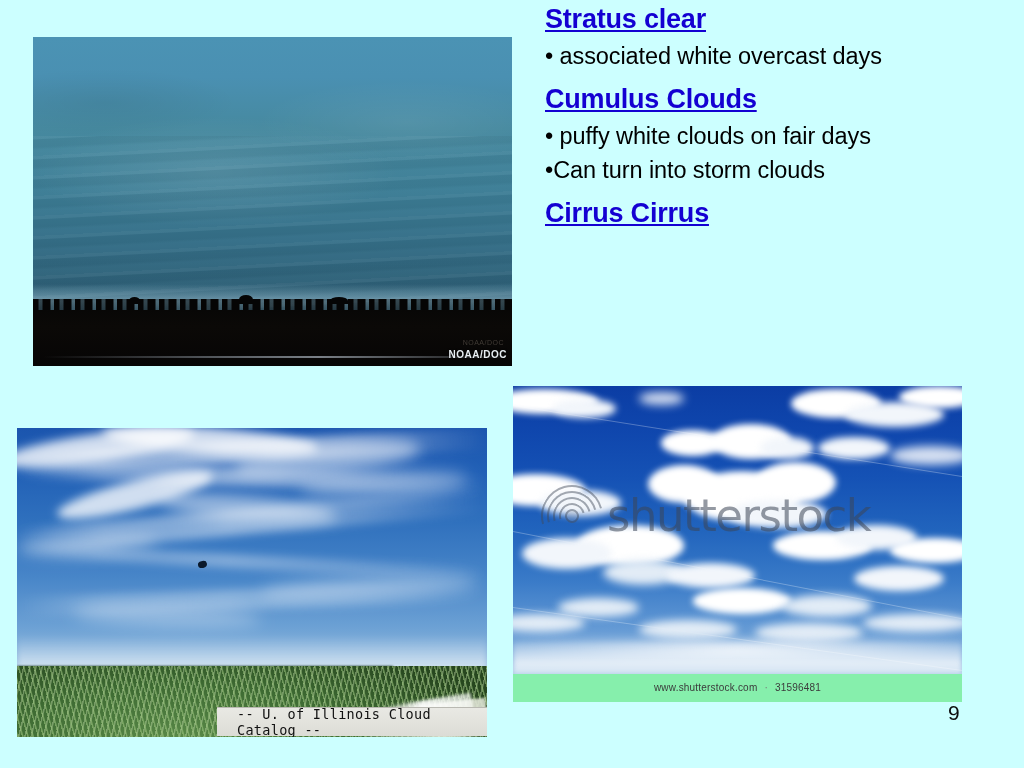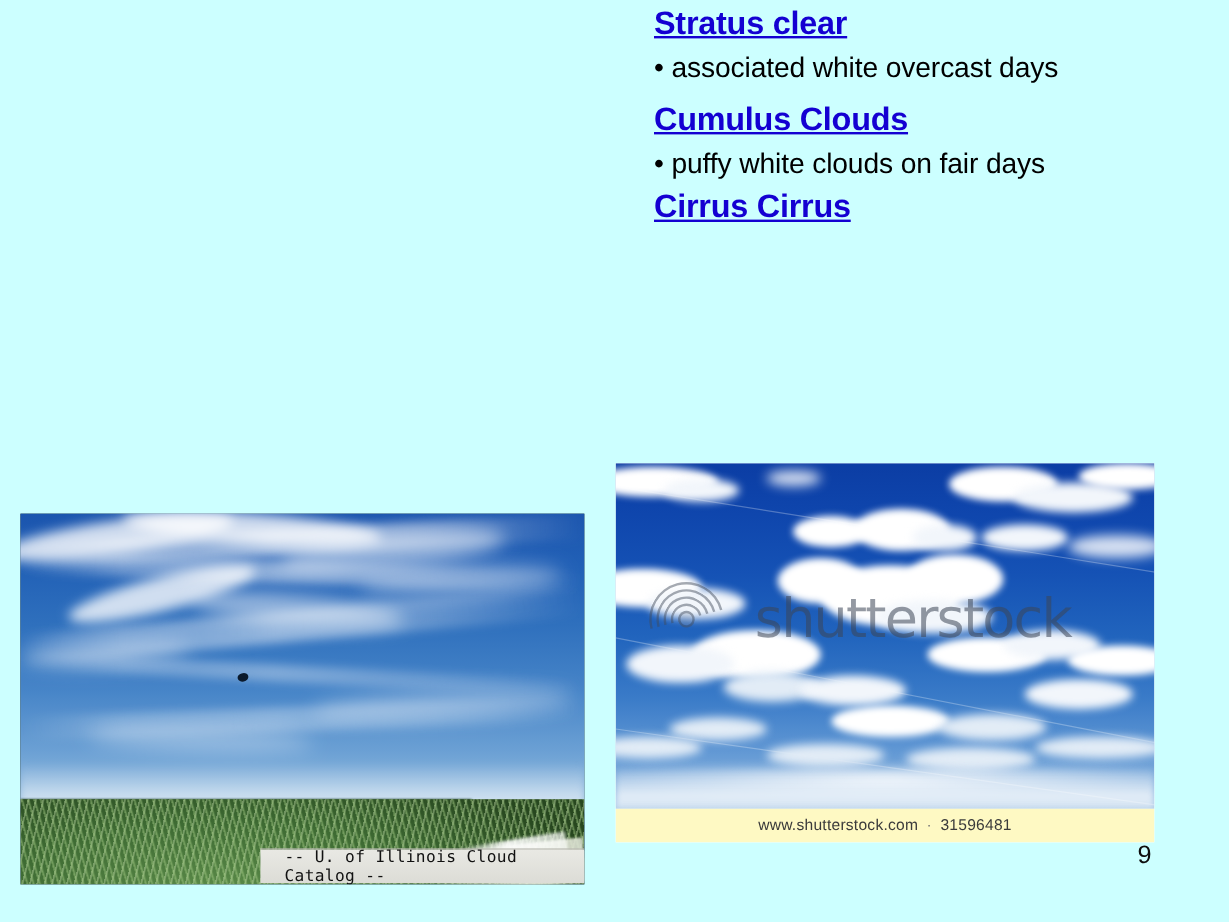--- a/index.html
+++ b/index.html
@@ -231,21 +231,20 @@
     position:absolute;
     height:1px;
     background:rgba(255,255,255,0.28);
     transform-origin:left center;
   }
   .ss-watermark {
     position:absolute; left:0; top:28%;
     width:100%; height:26%;
     display:flex; align-items:center;
     pointer-events:none;
-    gap:22px;
   }
   .ss-logo {
     position:relative;
     width:62px; height:62px;
     margin-left:28px; flex:0 0 auto;
     opacity:0.55;
   }
   .ss-logo i {
     position:absolute; border-radius:50%;
     border:2px solid rgba(65,75,90,0.85);
@@ -258,46 +257,61 @@
   .ss-logo i:nth-child(3){ left:12px;top:12px;width:38px;height:38px; }
   .ss-logo i:nth-child(4){ left:18px;top:18px;width:26px;height:26px; }
   .ss-logo i:nth-child(5){ left:24px;top:24px;width:14px;height:14px; border-right-color:rgba(65,75,90,0.85); border-bottom-color:rgba(65,75,90,0.85); background:rgba(150,160,175,0.45); }
   .ss-word {
     font-size:45px; color:rgba(60,70,85,0.55);
     letter-spacing:-1.5px; margin-left:4px;
     font-family:"DejaVu Sans", sans-serif;
   }
   .ss-footer {
     position:absolute; left:0; bottom:0; width:100%; height:9%;
-    background:#fef9c3;
+    background:#86efac;
     display:flex; align-items:center; justify-content:center;
-    font-size:13px; color:#3b3b3b;
+    font-size:10px; color:#3b3b3b;
     letter-spacing:0.2px;
   }
   .ss-footer .dot { margin:0 7px; color:#777; }
 
   
   #page-number {
     position:absolute; left:948px; top:701px;
     font-size:21px; color:#0d0d0d;
   }
 </style>
 </head>
 <body>
 
 <div id="slide">
 
+  <div class="photo" id="photo-stratus">
+    <div class="stratus-sky"></div>
+    <div class="stratus-soft"></div>
+    <div class="stratus-bands"></div>
+    <div class="stratus-horizonglow"></div>
+    <div class="stratus-trees"></div>
+    <div class="stratus-treebump" style="left:43%;"></div>
+    <div class="stratus-treebump" style="left:62%; width:18px; height:7px;"></div>
+    <div class="stratus-treebump" style="left:20%; width:11px; height:7px;"></div>
+    <div class="stratus-ground"></div>
+    <div class="stratus-streak"></div>
+    <div class="noaa-ghost">NOAA/DOC</div>
+    <div class="noaa-mark">NOAA/DOC</div>
+  </div>
 
   <div class="text-col">
 
     <div class="heading">Stratus clear</div>
     <div class="bullet">• associated white overcast days</div>
 
     <div class="heading gap-before">Cumulus Clouds</div>
     <div class="bullet tight">• puffy white clouds on fair days</div>
+    <div class="bullet">•Can turn into storm clouds</div>
 
     <div class="heading gap-before">Cirrus Cirrus</div>
 
   </div>
 
   <div class="photo" id="photo-cirrus">
     <div class="cirrus-sky"></div>
 
     <div class="cirrus-band" style="top:4%;  height:22px; transform:rotate(-3deg);"></div>
     <div class="cirrus-band" style="top:13%; height:18px; transform:rotate(2deg); opacity:0.8;"></div>

